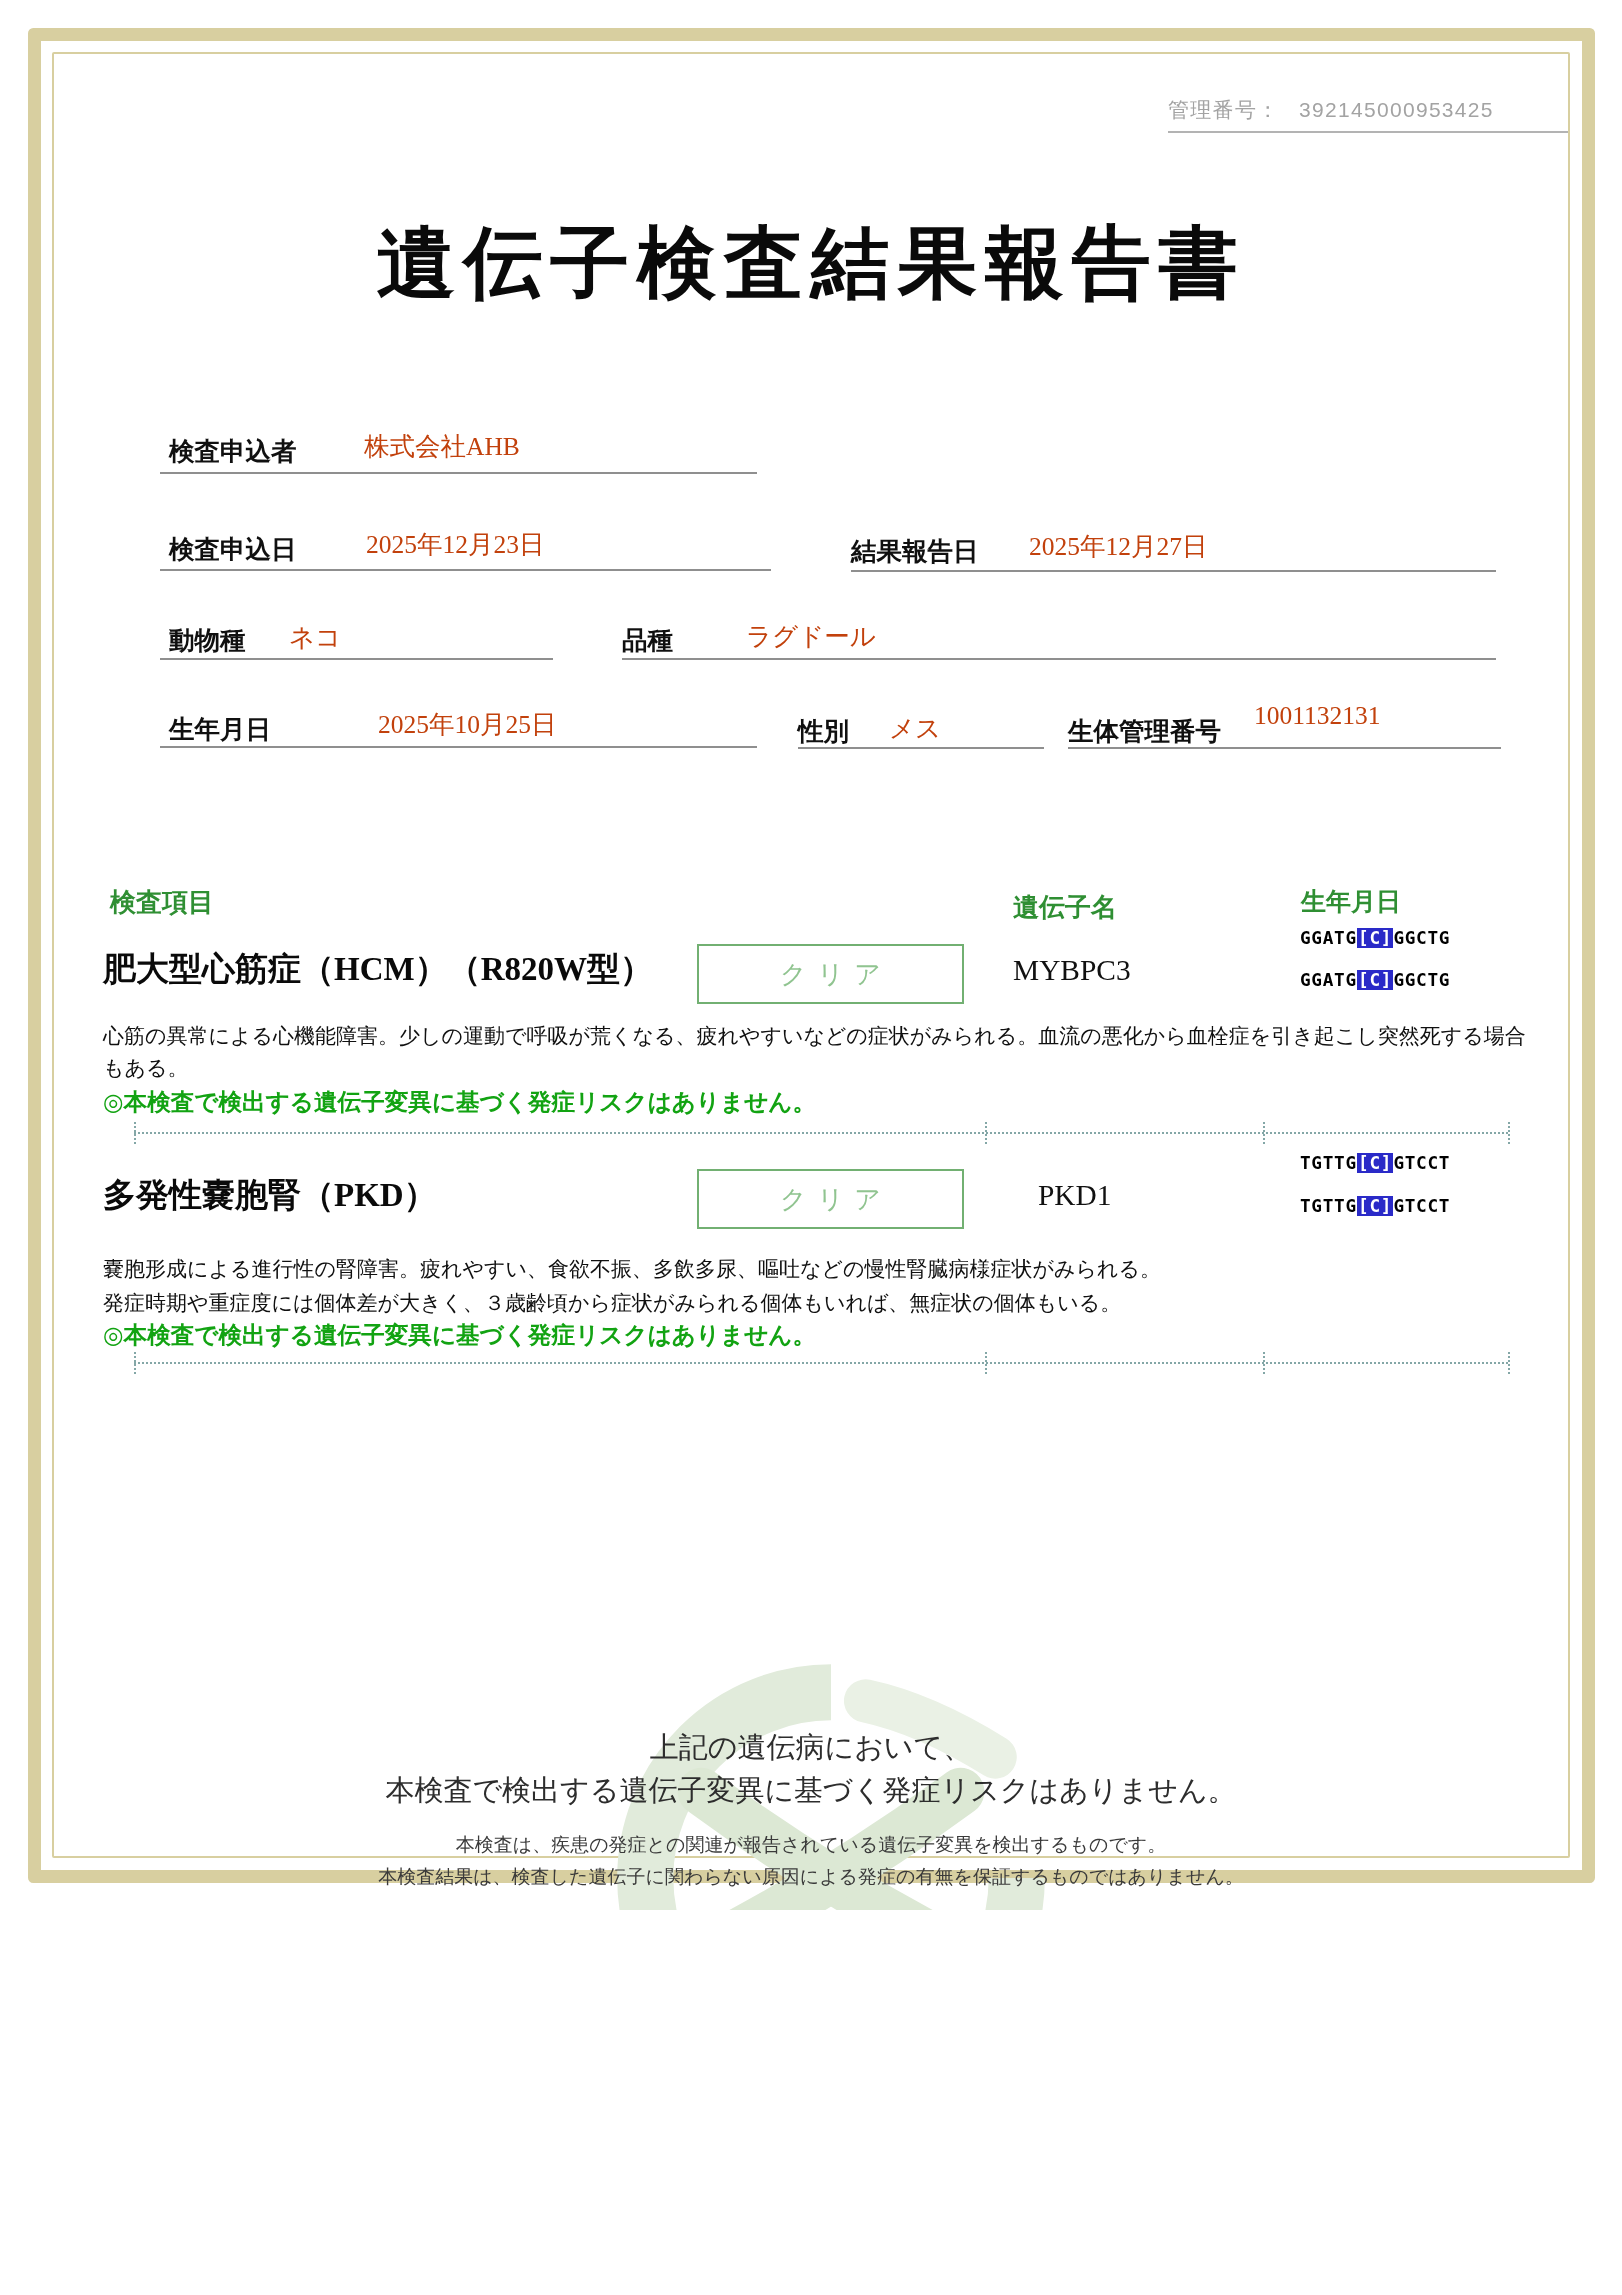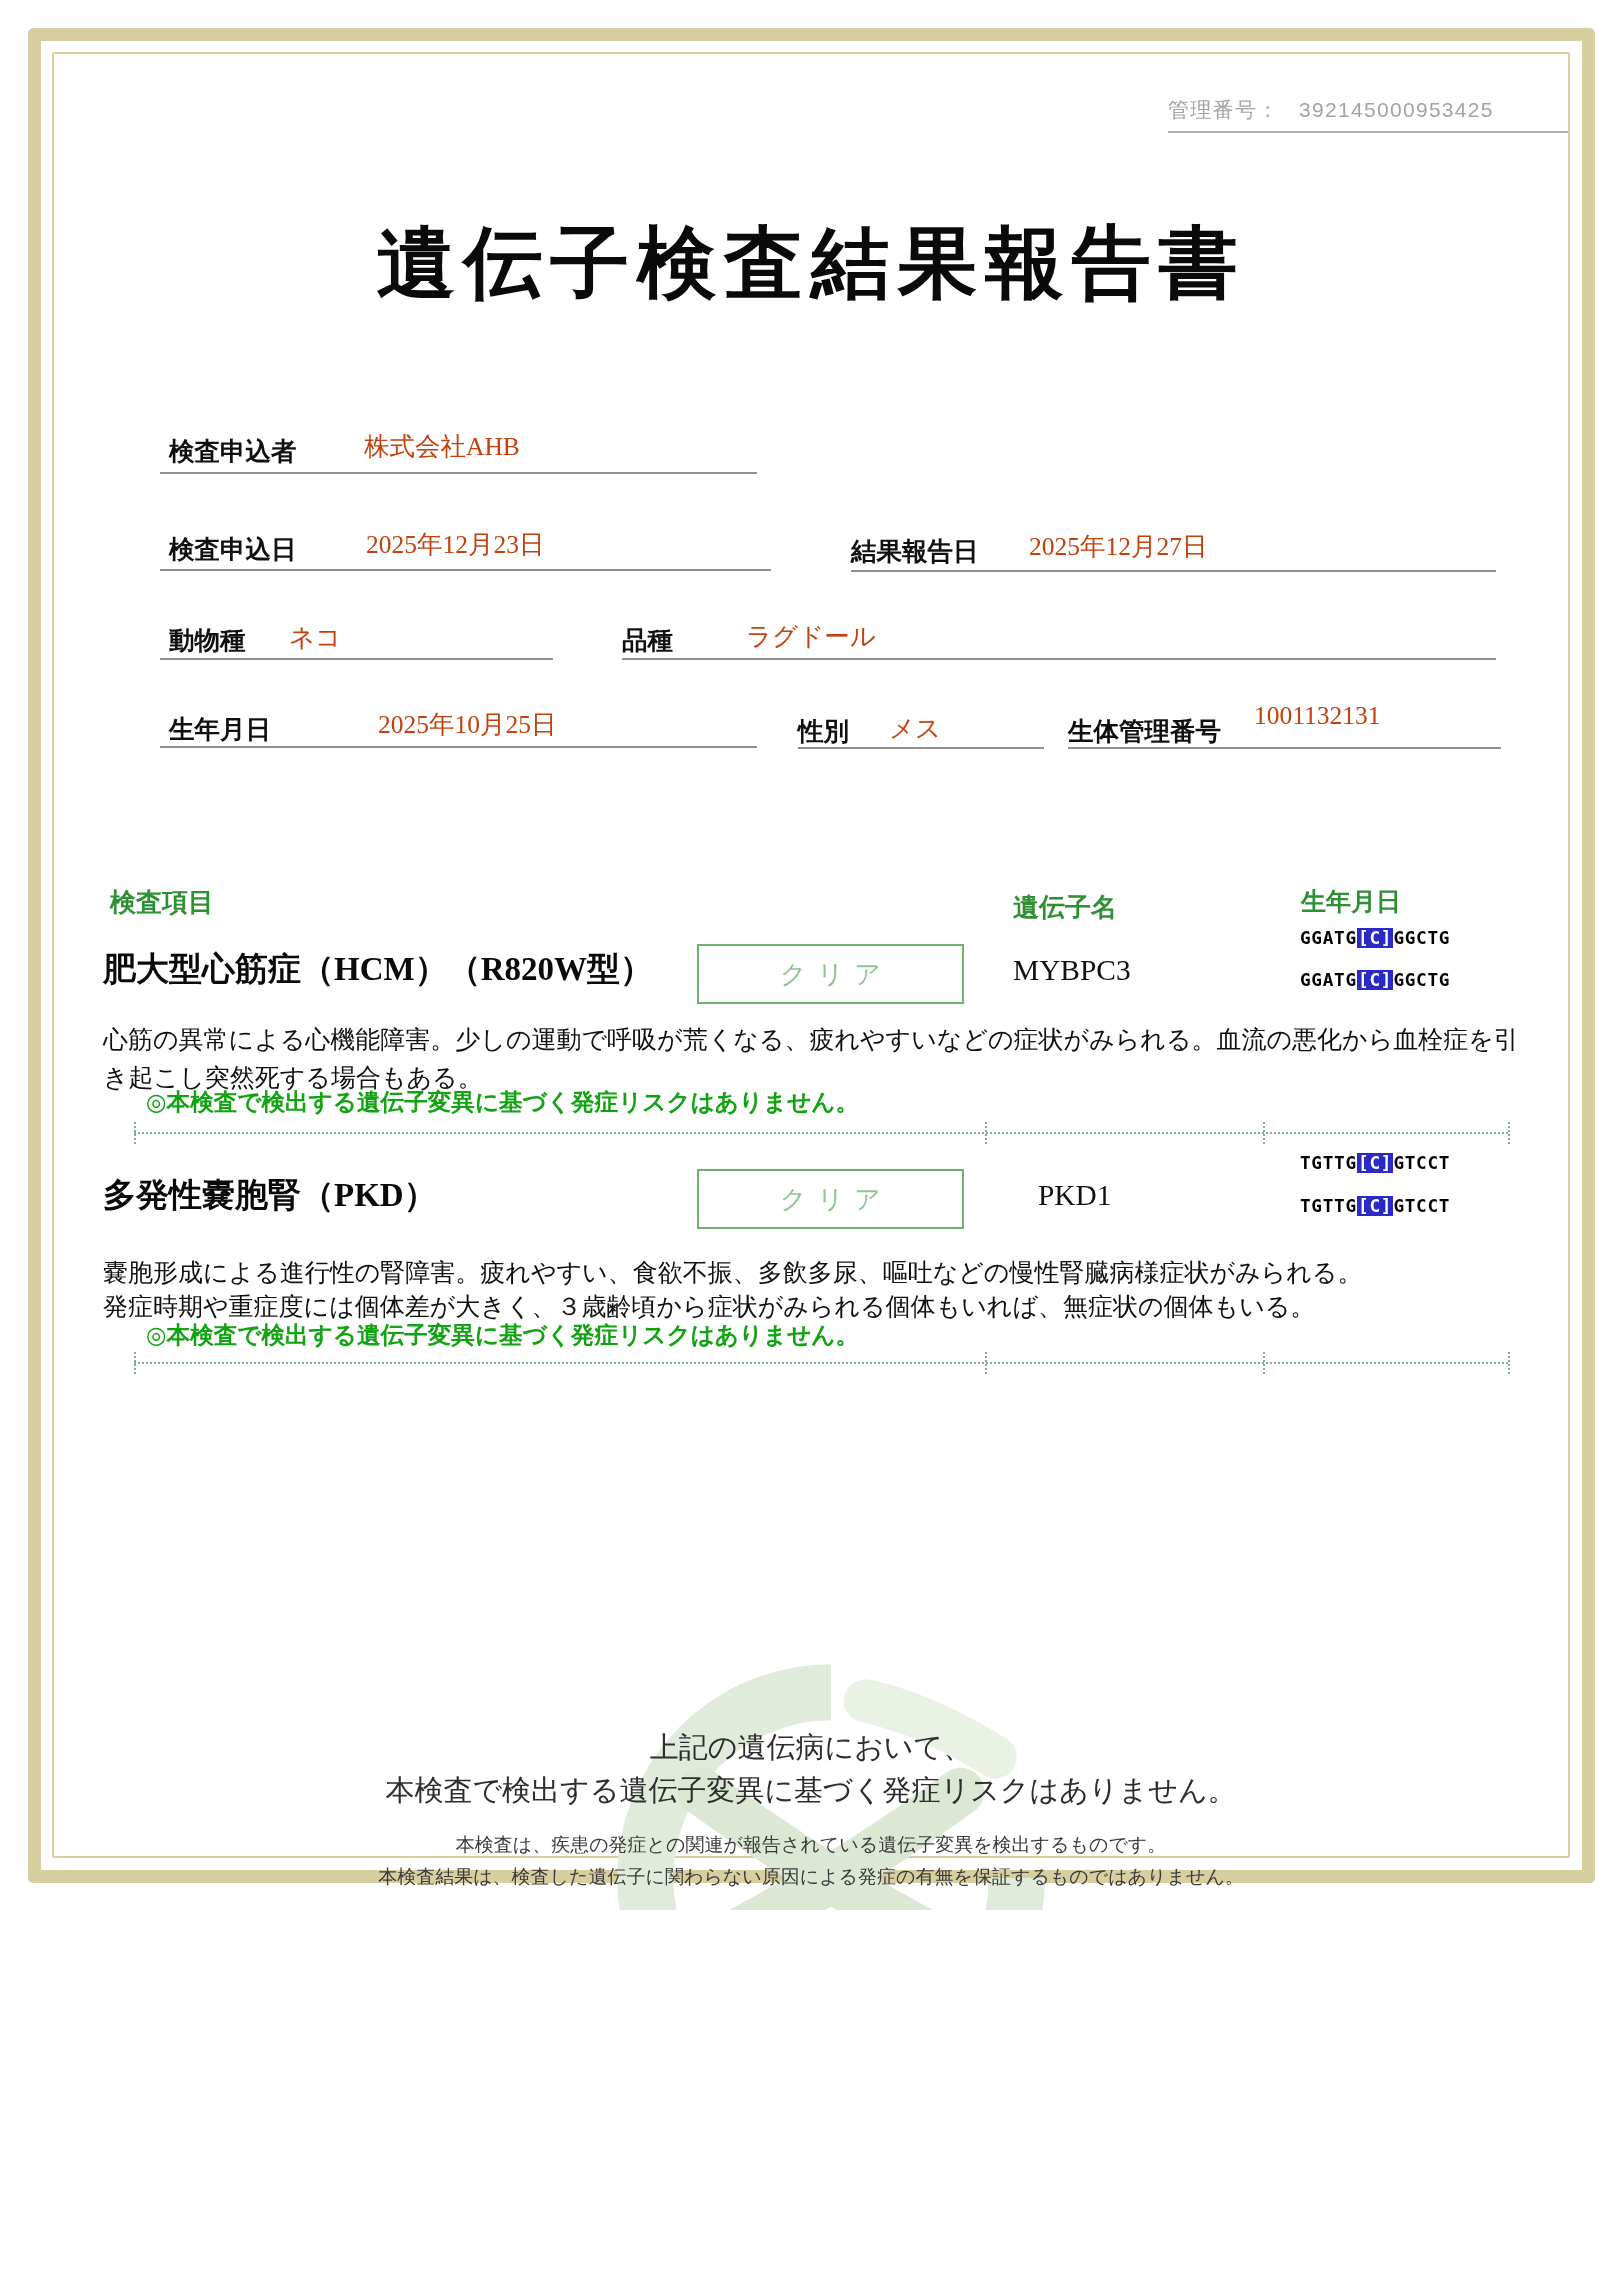--- a/index.html
+++ b/index.html
@@ -22,22 +22,22 @@
 
   .sec-h{color:#2f8f33;font-weight:bold;font-size:26px;white-space:nowrap;}
   .disease{font-weight:bold;font-size:33px;color:#0a0a0a;white-space:nowrap;}
   .clear-box{border:2px solid #72b072;display:flex;align-items:center;justify-content:center;background:#fff;}
   .clear-text{font-family:"Liberation Sans","DejaVu Sans",sans-serif;font-size:26px;letter-spacing:10.5px;
               color:#90c490;padding-left:10.5px;}
   .gene{font-weight:normal;font-size:29.4px;white-space:nowrap;}
   .seq{font-family:"DejaVu Sans Mono","Liberation Mono",monospace;font-size:17.7px;font-weight:bold;
        letter-spacing:0.7px;color:#000;white-space:nowrap;}
   .seq .var{background:#2a2ac8;color:#ffffff;padding:0 1.3px;}
-  .desc{font-size:25px;line-height:1.5;color:#101010;}
-  .note{color:#12a312;font-weight:bold;font-size:23.6px;white-space:nowrap;margin-left:43px;}
+  .desc{font-size:21px;line-height:1.5;color:#101010;}
+  .note{color:#12a312;font-weight:bold;font-size:23.6px;white-space:nowrap;}
   .sep{border-top:2px dotted #84a7a7;height:0;}
   .tick{border-left:2px dotted #84a7a7;width:0;height:22px;}
 
   .summary-big{left:0;width:100%;text-align:center;font-family:"Liberation Sans","DejaVu Sans",sans-serif;
                font-size:29px;color:#2d2d2d;}
   .summary-small{left:0;width:100%;text-align:center;font-family:"Liberation Sans","DejaVu Sans",sans-serif;
                  font-size:19px;color:#3a3a3a;}
 
   .logo-text{font-family:"Liberation Sans","DejaVu Sans",sans-serif;font-size:39px;letter-spacing:2px;color:#6e6e6e;}
   .logo-text .g2{color:#74b23e;}

